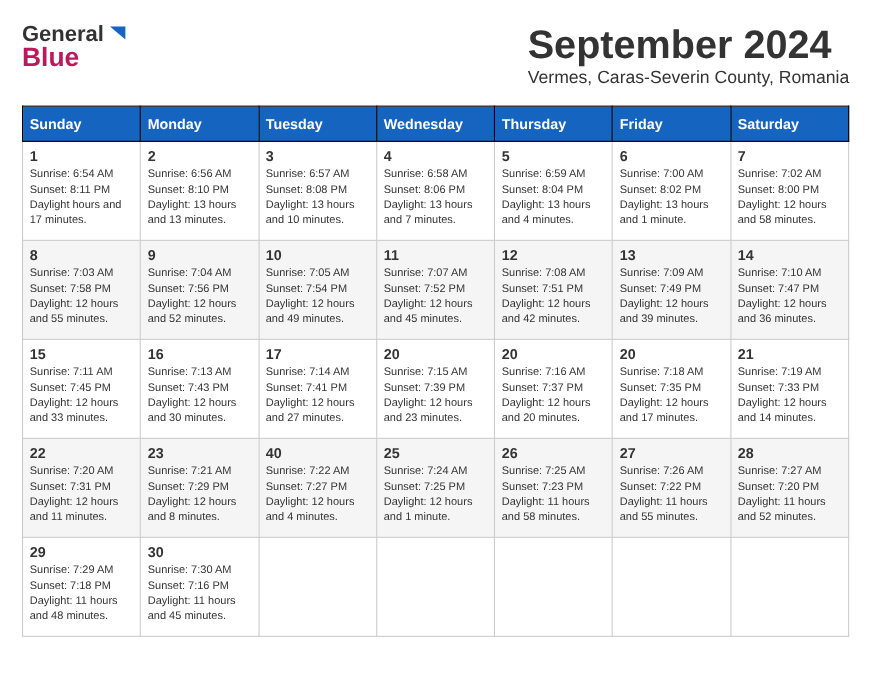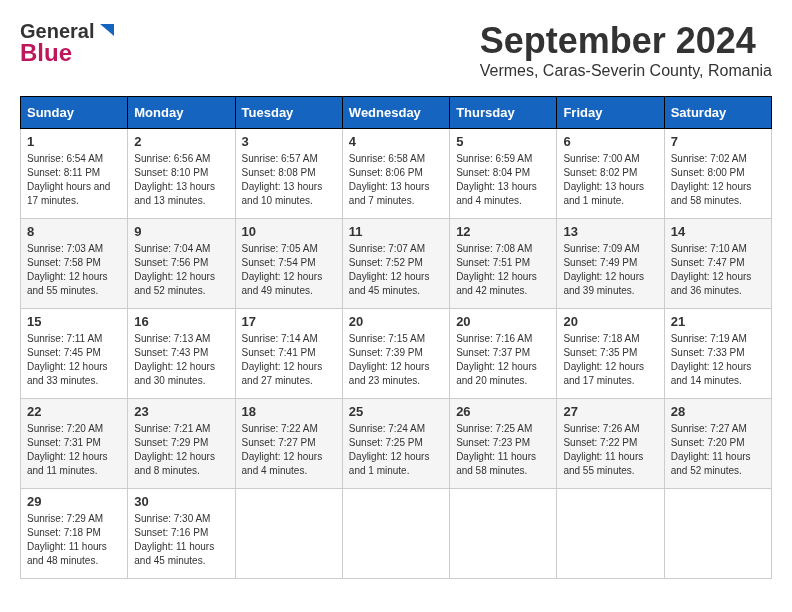--- a/index.html
+++ b/index.html
@@ -207,21 +207,21 @@
       <tr>
         <td>
           <div class="day-number">22</div>
           <div class="day-info">Sunrise: 7:20 AM<br>Sunset: 7:31 PM<br>Daylight: 12 hours and 11 minutes.</div>
         </td>
         <td>
           <div class="day-number">23</div>
           <div class="day-info">Sunrise: 7:21 AM<br>Sunset: 7:29 PM<br>Daylight: 12 hours and 8 minutes.</div>
         </td>
         <td>
-          <div class="day-number">18</div>
+          <div class="day-number">40</div>
           <div class="day-info">Sunrise: 7:22 AM<br>Sunset: 7:27 PM<br>Daylight: 12 hours and 4 minutes.</div>
         </td>
         <td>
           <div class="day-number">25</div>
           <div class="day-info">Sunrise: 7:24 AM<br>Sunset: 7:25 PM<br>Daylight: 12 hours and 1 minute.</div>
         </td>
         <td>
           <div class="day-number">26</div>
           <div class="day-info">Sunrise: 7:25 AM<br>Sunset: 7:23 PM<br>Daylight: 11 hours and 58 minutes.</div>
         </td>

